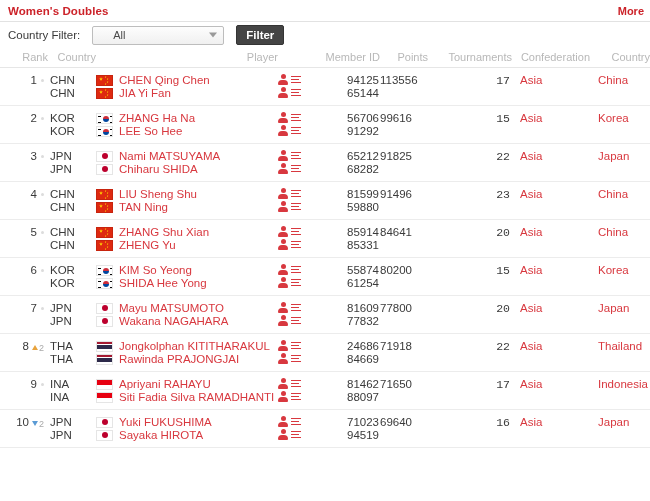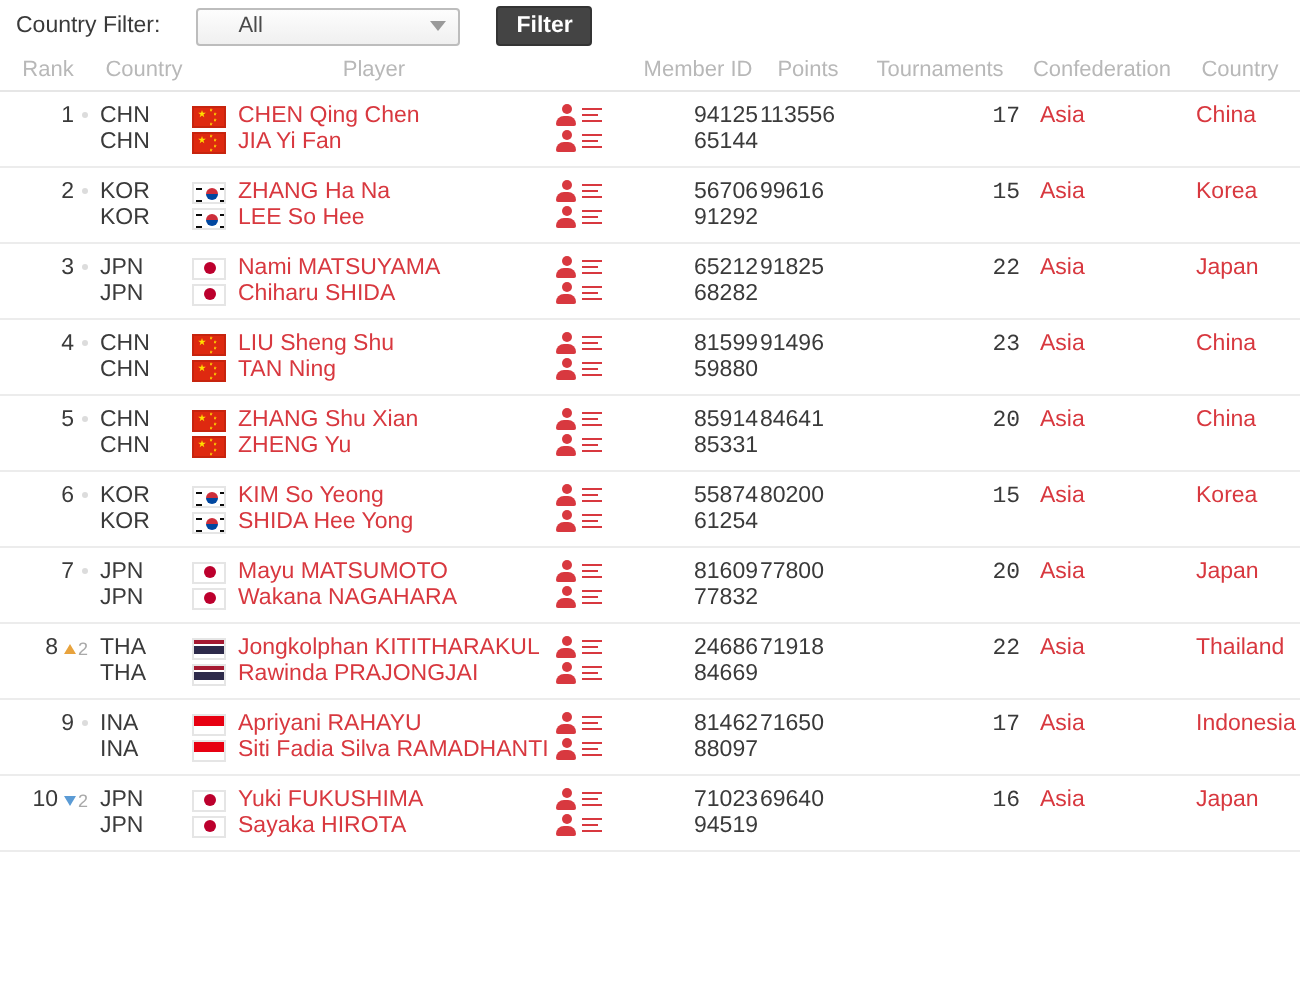--- a/index.html
+++ b/index.html
@@ -32,21 +32,21 @@
     font-weight: bold;
     text-decoration: none;
     cursor: pointer;
   }
 
   
   .filterbar {
     height: 26px;
     display: flex; align-items: center;
     padding: 0 0 0 8px;
-    gap: 18px;
+    gap: 12px;
   }
   .filter-label {
     font-size: 11.5px;
     color: #3a3a3a;
   }
   .select-wrap {
     position: relative;
     width: 132px; height: 19px;
     border: 1px solid #bdbdbd;
     border-radius: 2px;
@@ -84,21 +84,21 @@
   
   table.rankings {
     width: 650px;
     border-collapse: collapse;
     table-layout: fixed;
   }
   table.rankings thead th {
     font-size: 11px;
     font-weight: normal;
     color: #b8b8b8;
-    text-align: center;
+    text-align: right;
     padding: 3px 0 4px 0;
     border-bottom: 1px solid #e6e6e6;
     white-space: nowrap;
   }
   th.c-rank   { width: 48px;  text-align: left; padding-left: 8px; }
   th.c-ctry   { width: 48px;  }
   th.c-player { width: 222px; }
   th.c-mid    { width: 62px;  text-align: right; margin-top: 8px; }
   th.c-pts    { width: 48px;  text-align: right; }
   th.c-tour   { width: 84px;  text-align: right; }
@@ -300,20 +300,24 @@
     cursor: pointer;
     text-decoration: none;
     white-space: nowrap;
   }
 </style>
 </head>
 <body>
 
 <div class="page">
 
+  <div class="titlebar">
+    <div class="title">Women's Doubles</div>
+    <a class="more-link">More</a>
+  </div>
 
   <div class="filterbar">
     <span class="filter-label">Country Filter:</span>
     <div class="select-wrap">
       <span class="select-value">All</span>
       <span class="select-caret"></span>
     </div>
     <div class="filter-btn">Filter</div>
   </div>
 

